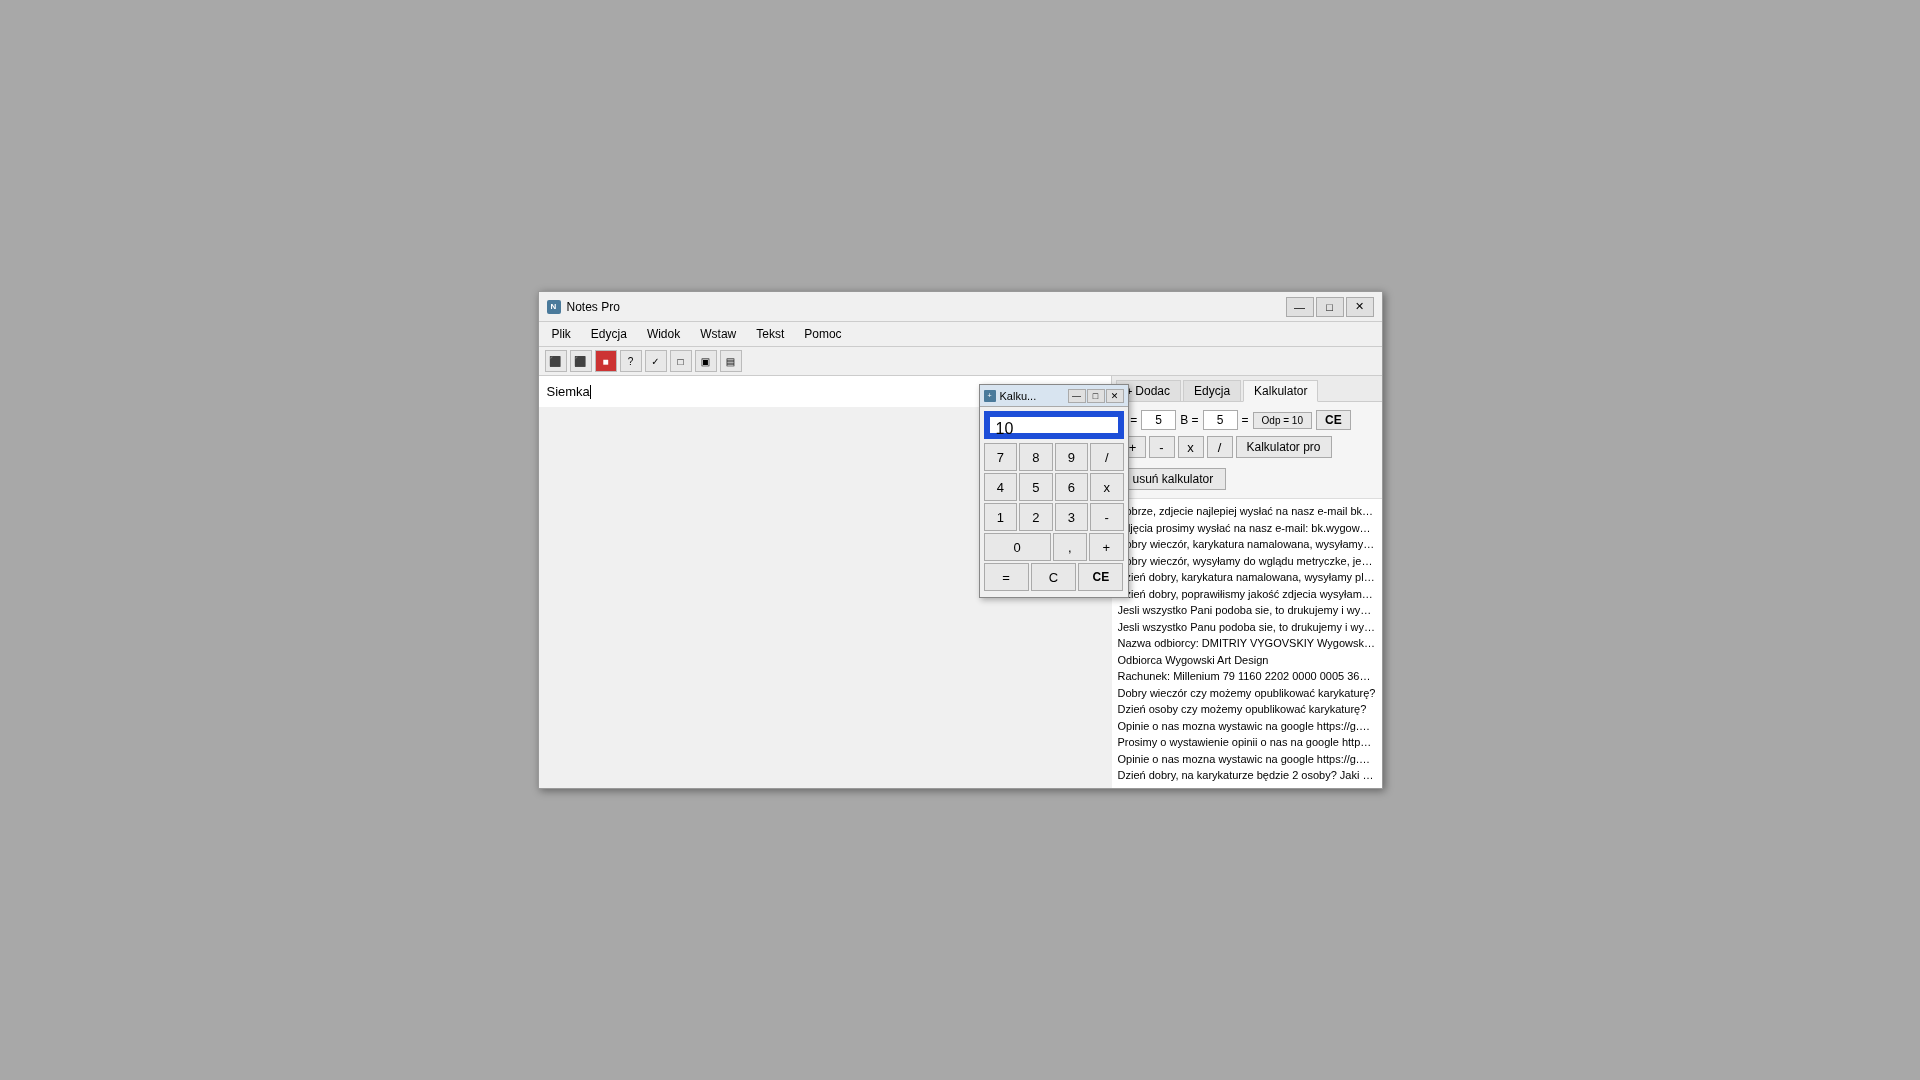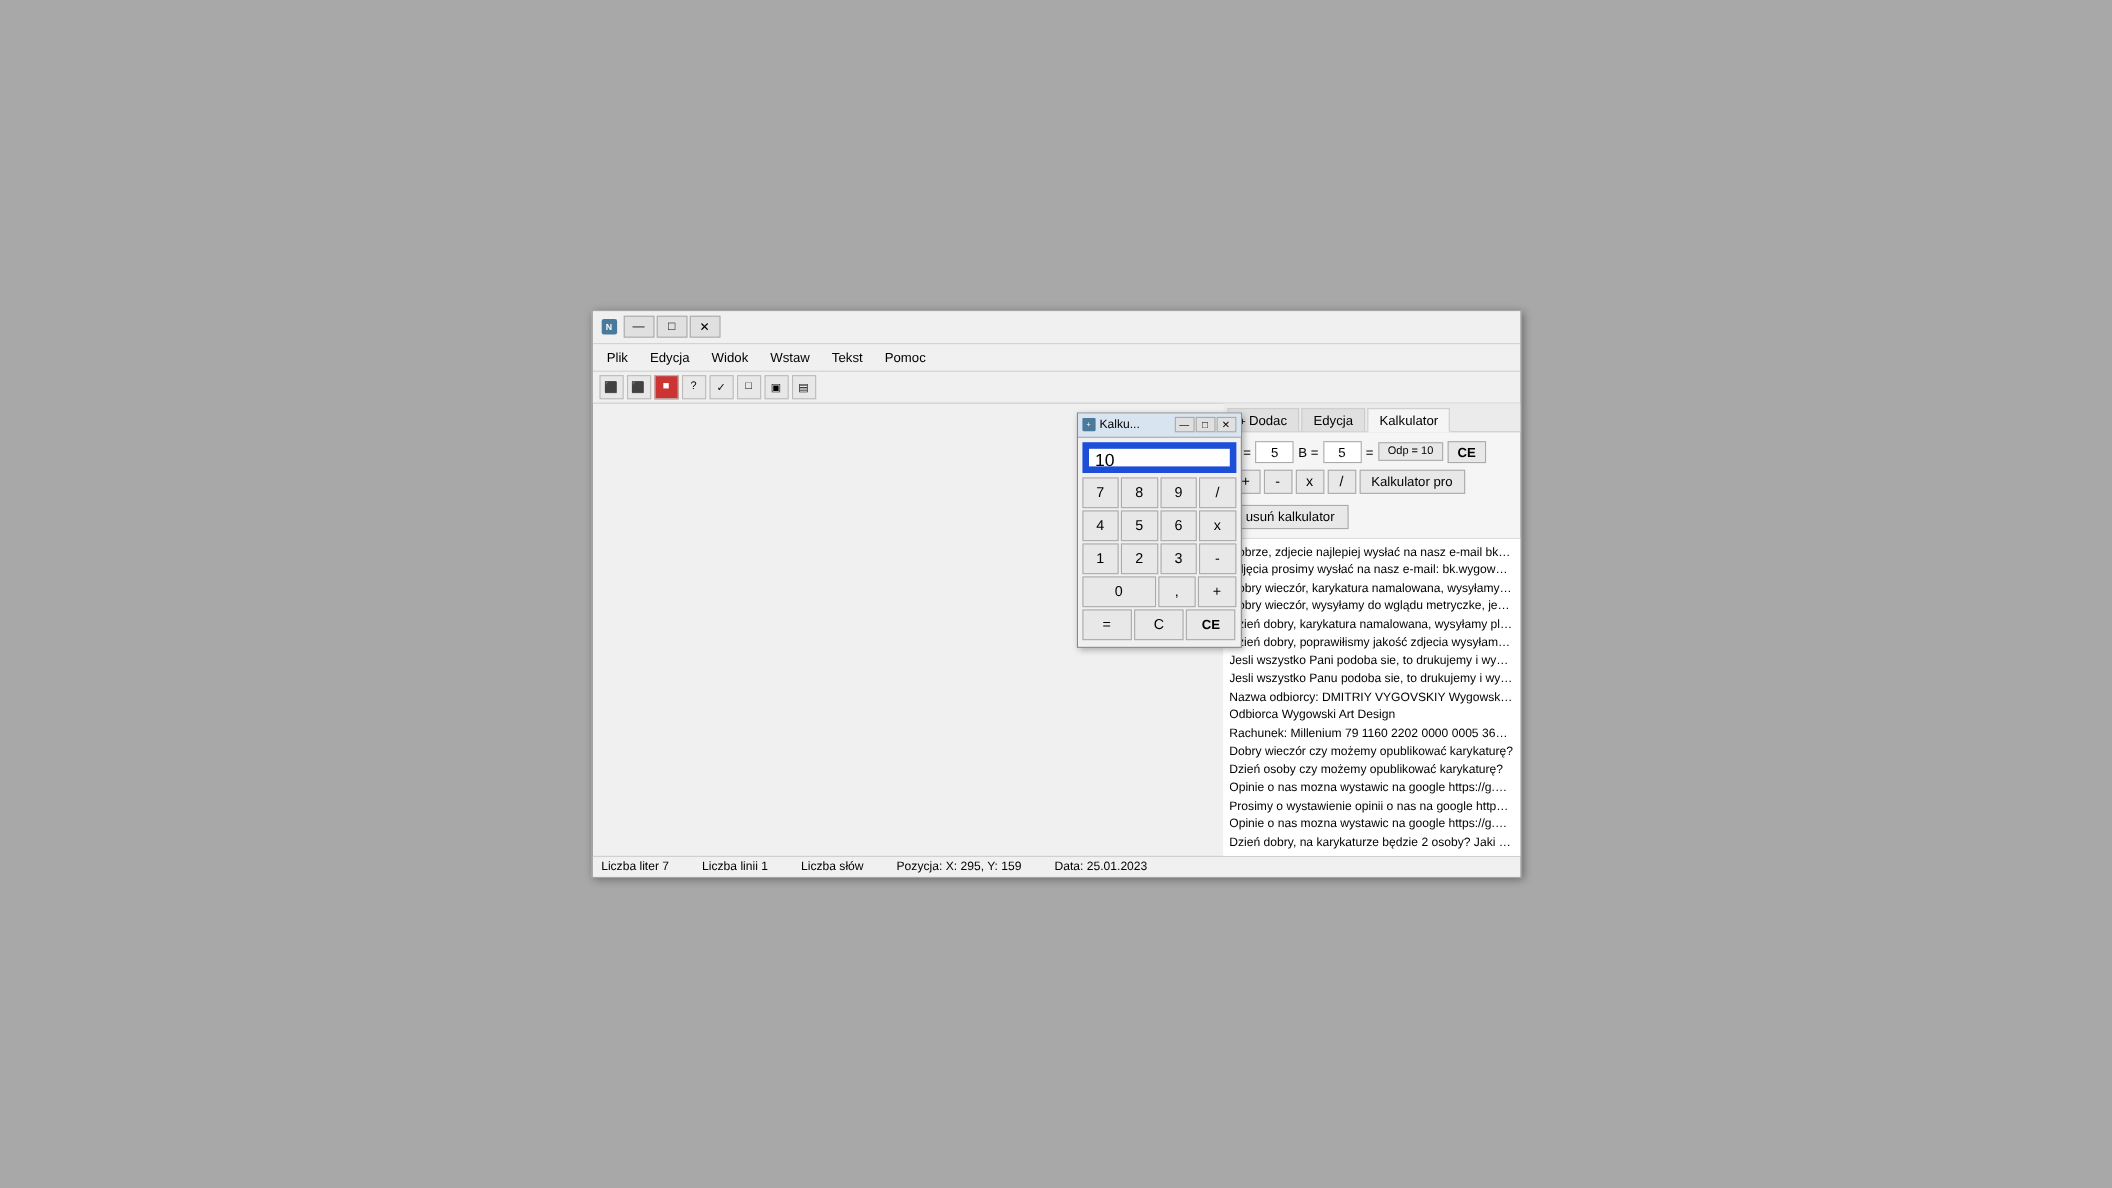--- a/index.html
+++ b/index.html
@@ -359,20 +359,21 @@
   </style>
 </head>
 <body>
 
 <div class="window">
 
   <div class="title-bar">
     <div class="title-bar-icon">
       <span>N</span>
     </div>
+    <span class="title-bar-text">Notes Pro</span>
     <div class="title-bar-buttons">
       <button class="tb-btn">—</button>
       <button class="tb-btn">□</button>
       <button class="tb-btn close">✕</button>
     </div>
   </div>
 
   <div class="menu-bar">
     <div class="menu-item">Plik</div>
     <div class="menu-item">Edycja</div>
@@ -389,20 +390,23 @@
     <button class="tool-btn">?</button>
     <button class="tool-btn">✓</button>
     <button class="tool-btn">□</button>
     <button class="tool-btn">▣</button>
     <button class="tool-btn">▤</button>
   </div>
 
   <div class="main-content" style="position:relative;">
 
     <div class="editor-wrapper">
+      <div class="editor-area">
+        <span class="editor-text">Siemka<span class="cursor"></span></span>
+      </div>
 
       <div class="calc-window">
         <div class="calc-title-bar">
           <div class="calc-title-icon">+</div>
           <span class="calc-title-text">Kalku...</span>
           <div class="calc-tb-btns">
             <button class="calc-tb-btn">—</button>
             <button class="calc-tb-btn">□</button>
             <button class="calc-tb-btn">✕</button>
           </div>
@@ -489,20 +493,13 @@
         <p>Dobry wieczór czy możemy opublikować karykaturę?</p>
         <p>Dzień osoby  czy możemy opublikować karykaturę?</p>
         <p>Opinie o nas mozna wystawic na google https://g.page/r/</p>
         <p>Prosimy o wystawienie opinii o nas na google https://g.p</p>
         <p>Opinie o nas mozna wystawic na google https://g.page/r/</p>
         <p>Dzień dobry, na karykaturze będzie 2 osoby? Jaki rozmiar k</p>
       </div>
     </div>
   </div>
 
-  <div class="status-bar">
-    <span class="status-item">Liczba liter 7</span>
-    <span class="status-item">Liczba linii 1</span>
-    <span class="status-item">Liczba słów</span>
-    <span class="status-item">Pozycja: X: 295, Y: 159</span>
-    <span class="status-item">Data: 25.01.2023</span>
-  </div>
 </div>
 
 </body></html>

